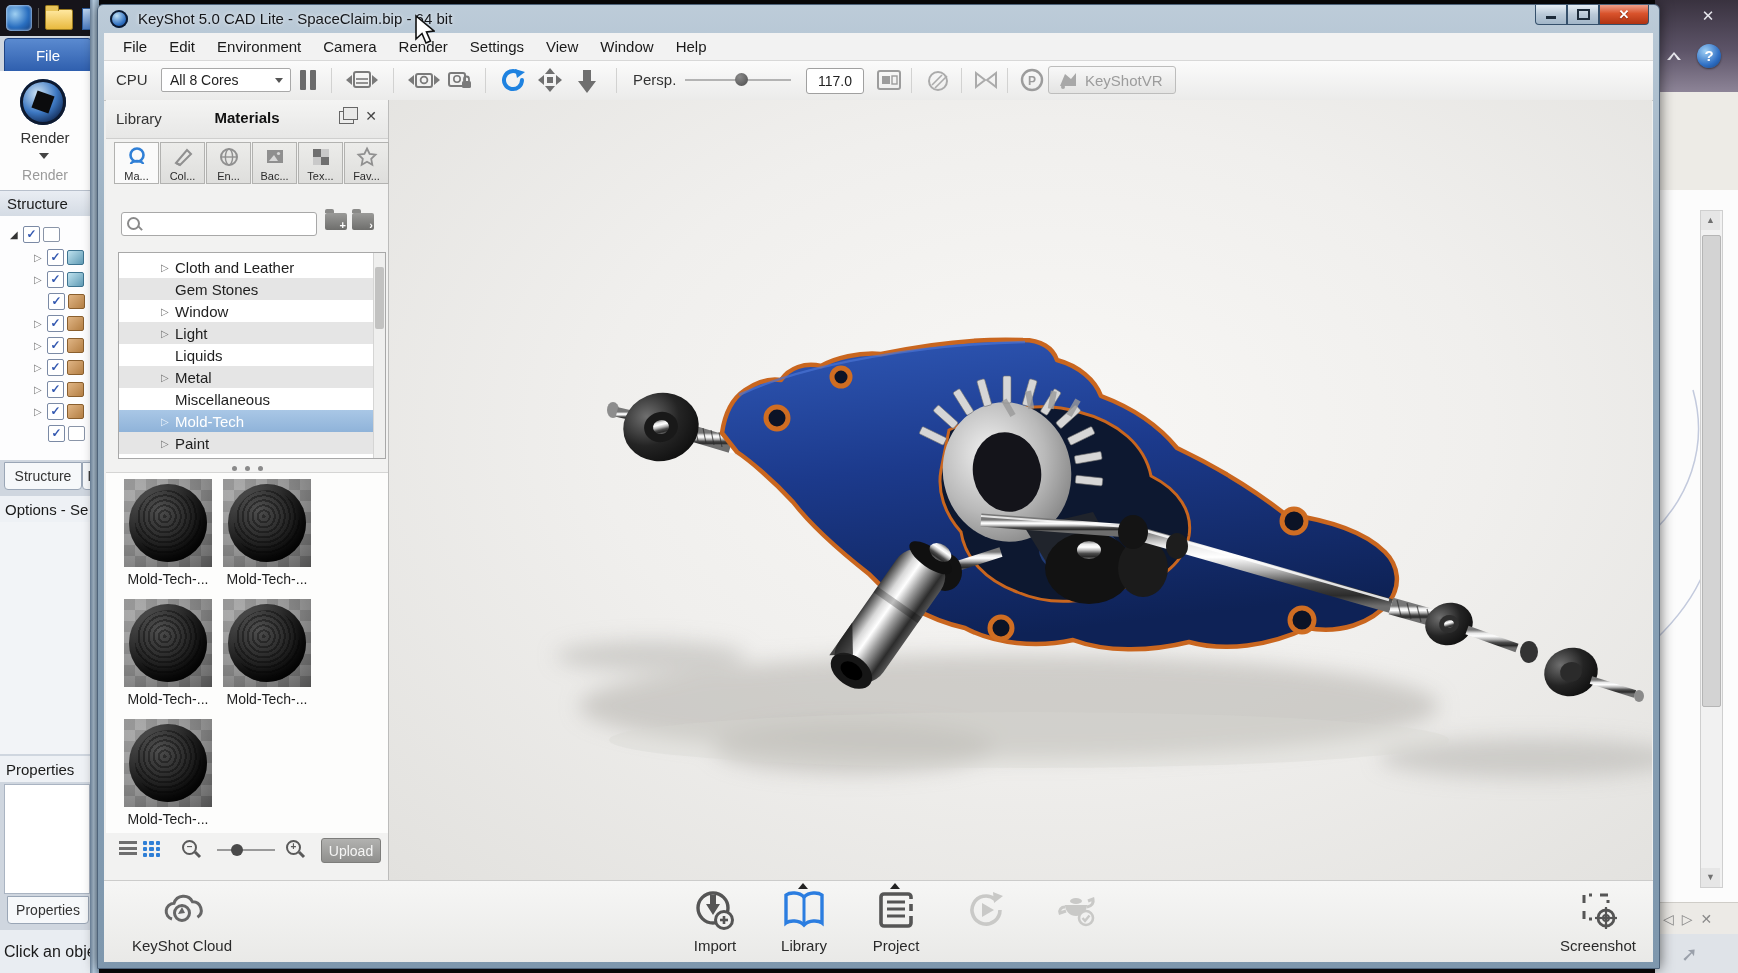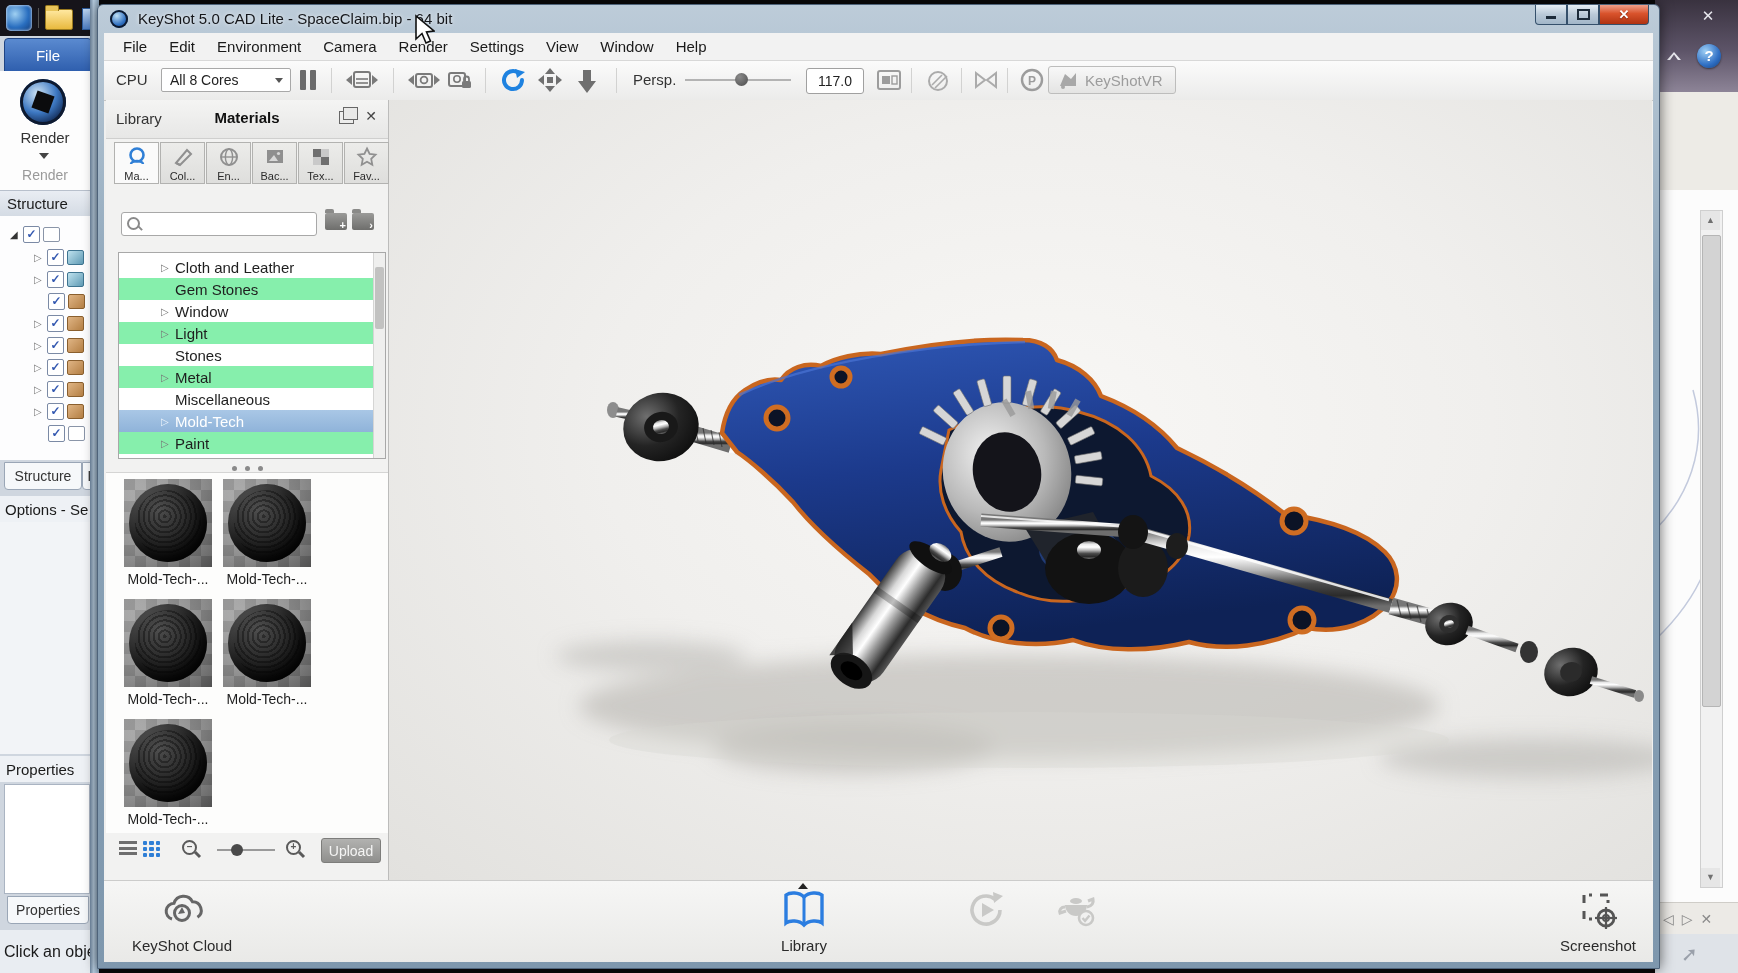--- a/index.html
+++ b/index.html
@@ -93,21 +93,21 @@
   .lib-tab svg{position:absolute;left:11px;top:3px;}
   .search-row{position:absolute;left:0;top:112px;width:100%;height:28px;}
   .search-input{position:absolute;left:15px;top:0;width:196px;height:24px;border:1px solid #a8a8a8;border-radius:3px;background:#fff;box-sizing:border-box;padding-left:24px;font-size:13px;}
   .mag{position:absolute;left:21px;top:5px;width:9px;height:9px;border:2px solid #8a8a8a;border-radius:50%;}
   .mag:after{content:"";position:absolute;left:8px;top:8px;width:6px;height:2px;background:#8a8a8a;transform:rotate(45deg);}
   .folder-btn{position:absolute;top:1px;width:22px;height:17px;background:linear-gradient(#9a9a98,#6e6e6c);border-radius:2px;}
   .folder-btn:before{content:"";position:absolute;left:0;top:-4px;width:9px;height:4px;background:#8a8a88;border-radius:2px 2px 0 0;}
   .folder-btn .plus{position:absolute;right:1px;bottom:0;color:#fff;font-size:11px;font-weight:bold;line-height:10px;}
   .tree{position:absolute;left:12px;top:152px;width:266px;height:205px;background:#fff;border:1px solid #a8a8a8;overflow:hidden;}
   .tree-row{position:absolute;left:0;width:100%;height:22px;display:flex;align-items:center;font-size:15px;color:#1e1e1e;}
-  .tree-row.alt{background:#86efac;}
+  .tree-row.alt{background:#e5e5e5;}
   .tree-row.selected{background:linear-gradient(#a9c7e6,#8fb3d9);color:#fff;}
   .tr-arrow{width:14px;margin-left:42px;font-size:10px;color:#777;}
   .tree-row.selected .tr-arrow{color:#eef4fb;}
   .tree-scroll{position:absolute;right:0;top:0;width:11px;height:100%;background:#efefee;border-left:1px solid #d5d5d4;}
   .tree-thumbp{position:absolute;left:1px;top:14px;width:9px;height:62px;background:#c2c2c1;border-radius:2px;}
   .split-dots{position:absolute;left:0;top:357px;width:100%;height:12px;text-align:center;}
   .split-dots i{display:inline-block;width:5px;height:5px;border-radius:50%;background:#8a8a8a;margin:3px 4px 0;}
   .thumbs{position:absolute;left:0;top:372px;width:100%;height:360px;background:#fdfdfc;border-top:1px solid #d5d5d4;}
   .thumb{position:absolute;width:88px;height:88px;background:repeating-conic-gradient(#ababab 0% 25%,#8f8f8f 25% 50%);background-size:22px 22px;box-shadow:inset 0 0 30px rgba(0,0,0,.25);}
   .thumb:after{content:"";position:absolute;inset:0;background:linear-gradient(135deg,rgba(255,255,255,.25),rgba(0,0,0,.3));}
@@ -438,21 +438,21 @@
           <div class="tree-row" style="top:47px;">
               <span class="tr-arrow">▷</span>
               <span>Window</span>
             </div>
           <div class="tree-row alt" style="top:69px;">
               <span class="tr-arrow">▷</span>
               <span>Light</span>
             </div>
           <div class="tree-row" style="top:91px;">
               <span class="tr-arrow"></span>
-              <span>Stones</span>
+              <span>Liquids</span>
             </div>
           <div class="tree-row alt" style="top:113px;">
               <span class="tr-arrow">▷</span>
               <span>Metal</span>
             </div>
           <div class="tree-row" style="top:135px;">
               <span class="tr-arrow"></span>
               <span>Miscellaneous</span>
             </div>
           <div class="tree-row selected" style="top:157px;">
@@ -668,27 +668,49 @@
 
       <div class="bottom-toolbar">
         <div class="bt-item" style="left:18px;">
           <svg width="48" height="48" style="margin-top:2px;">
             <path d="M14,32 a8,8 0 0 1 2,-15.7 a10,10 0 0 1 18.5,-1.5 a8.5,8.5 0 0 1 5,15.5" fill="none" stroke="#666" stroke-width="3"></path>
             <circle cx="24" cy="26" r="7.5" fill="none" stroke="#666" stroke-width="3"></circle>
             <path d="M24,20 l3,6 l-7,1 z" fill="#666"></path>
           </svg>
           <div class="bt-lbl">KeyShot Cloud</div>
         </div>
+        <div class="bt-item" style="left:551px;">
+          <svg width="48" height="48" style="margin-top:2px;">
+            <circle cx="22" cy="21" r="15" fill="none" stroke="#555" stroke-width="3.4"></circle>
+            <polygon points="22,28 15,17 19,17 19,8 25,8 25,17 29,17" fill="#555"></polygon>
+            <circle cx="33" cy="33" r="8.5" fill="#f1f1f0" stroke="#555" stroke-width="3"></circle>
+            <line x1="33" y1="29" x2="33" y2="37" stroke="#555" stroke-width="2.6"></line>
+              <line x1="29" y1="33" x2="37" y2="33" stroke="#555" stroke-width="2.6"></line>
+          </svg>
+          <div class="bt-lbl">Import</div>
+        </div>
         <div class="bt-item" style="left:640px;">
           <div class="bt-caret"></div>
           <svg width="48" height="48" style="margin-top:2px;">
             <path d="M24,10 C19,5 10,5 6,8 L6,36 C10,33 19,33 24,38 C29,33 38,33 42,36 L42,8 C38,5 29,5 24,10 Z" fill="none" stroke="#2b7de0" stroke-width="3.4"></path>
             <line x1="24" y1="10" x2="24" y2="38" stroke="#2b7de0" stroke-width="3"></line>
           </svg>
           <div class="bt-lbl">Library</div>
+        </div>
+        <div class="bt-item" style="left:732px;">
+          <div class="bt-caret"></div>
+          <svg width="48" height="48" style="margin-top:2px;">
+            <rect x="9" y="7" width="30" height="32" rx="3" fill="none" stroke="#555" stroke-width="3.6"></rect>
+            <line x1="15" y1="15" x2="33" y2="15" stroke="#555" stroke-width="3"></line>
+              <line x1="15" y1="22" x2="33" y2="22" stroke="#555" stroke-width="3"></line>
+              <line x1="15" y1="29" x2="33" y2="29" stroke="#555" stroke-width="3"></line>
+            <rect x="37" y="12" width="4" height="5" fill="#f1f1f0"></rect>
+              <rect x="37" y="24" width="4" height="5" fill="#f1f1f0"></rect>
+          </svg>
+          <div class="bt-lbl">Project</div>
         </div>
         <div class="bt-item disabled" style="left:823px;">
           <svg width="48" height="48" style="margin-top:2px;">
             <path d="M37,23 a14,14 0 1 1 -5,-10.7" fill="none" stroke="#c9c9c7" stroke-width="3.6"></path>
             <polygon points="30,5 40,9 31,16" fill="#c9c9c7"></polygon>
             <polygon points="19,16 31,23 19,30" fill="#c9c9c7"></polygon>
           </svg>
           <div class="bt-lbl">Animation</div>
         </div>
         <div class="bt-item disabled" style="left:913px;">

